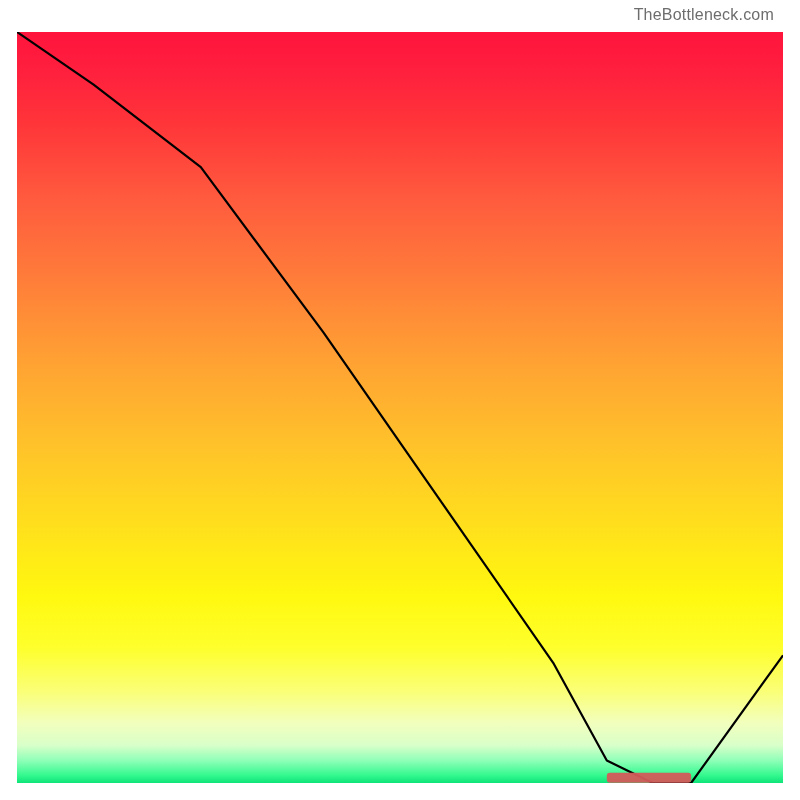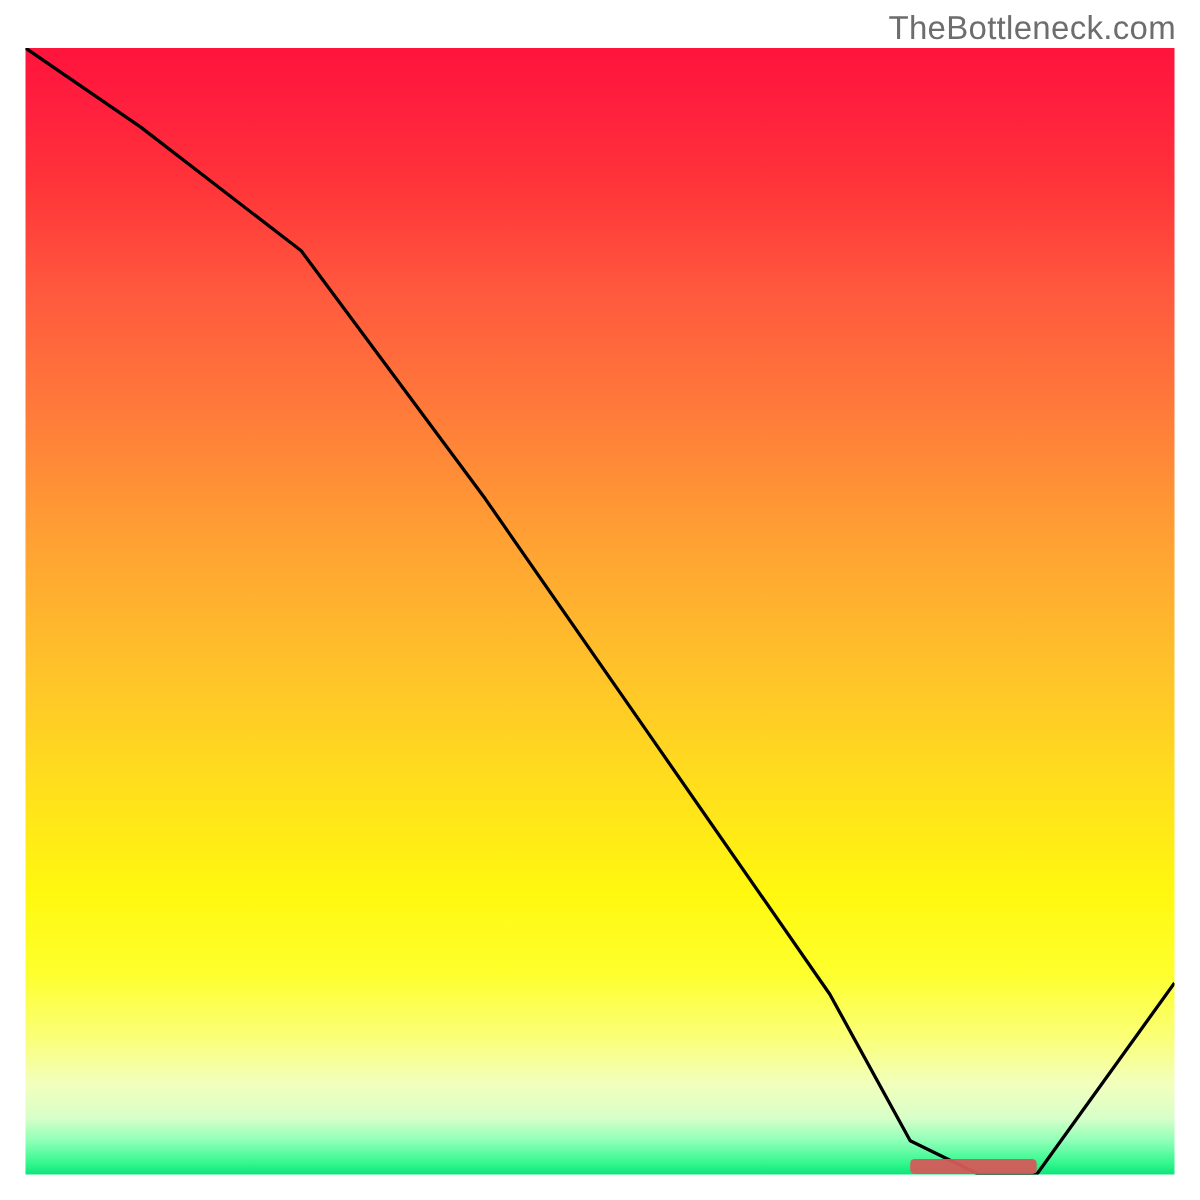--- a/index.html
+++ b/index.html
@@ -7,22 +7,22 @@
     width: 800px;
     height: 800px;
     background: #ffffff;
     font-family: Arial, Helvetica, sans-serif;
     position: relative;
     overflow: hidden;
   }
   .watermark {
     position: absolute;
     top: 6px;
-    right: 16px;
-    font-size: 22px;
+    right: 26px;
+    font-size: 16px;
     font-weight: 500;
     color: #6d6d6d;
     letter-spacing: 0.2px;
     z-index: 20;
   }
   .plot {
     position: absolute;
     top: 32px;
     left: 17px;
     width: 766px;

